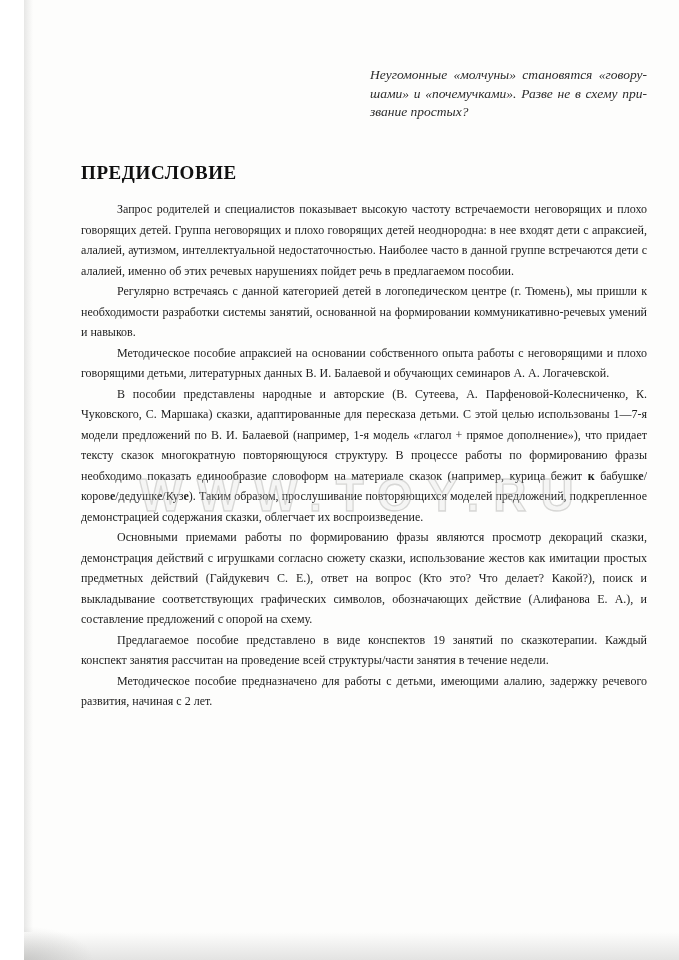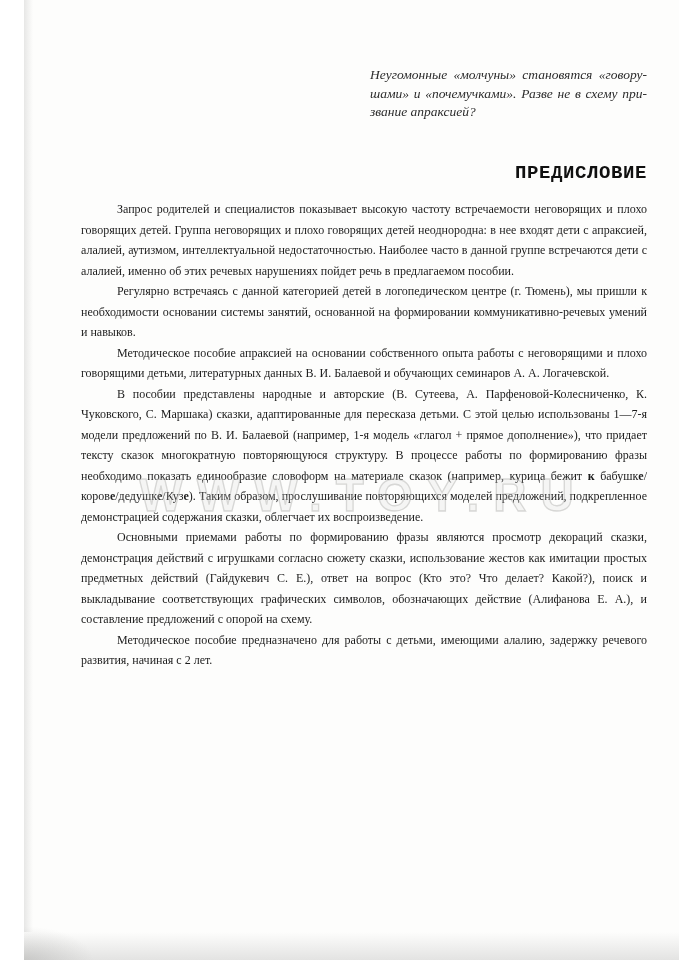--- a/index.html
+++ b/index.html
@@ -54,22 +54,22 @@
   }
   .epi-line:last-child {
     text-align-last: left;
   }
 
   .title {
     position: absolute;
     left: 57px; top: 162px;
     width: 566px;
     margin: 0;
-    text-align: right;
-    font-family: Liberation Mono, monospace;
+    text-align: left;
+    font-family: Liberation Serif, serif;
     font-weight: bold;
     font-size: 19px;
     letter-spacing: 0.6px;
     color: #101010;
   }
 
   .body-text {
     position: absolute;
     left: 57px; top: 199px;
     width: 566px;
@@ -104,29 +104,30 @@
 <div class="page">
 
   <div class="scan-edge-left"></div>
   <div class="scan-edge-right"></div>
   <div class="scan-edge-bottom"></div>
   <div class="scan-corner"></div>
 
   <div class="epigraph">
     <div class="epi-line">Неугомонные «молчуны» становятся «говору-</div>
     <div class="epi-line">шами» и «почемучками». Разве не в схему при-</div>
-    <div class="epi-line">звание апраксией?</div>
+    <div class="epi-line">звание простых?</div>
   </div>
 
   <h1 class="title">ПРЕДИСЛОВИЕ</h1>
 
   <div class="body-text">
     <p>Запрос родителей и специалистов показывает высокую частоту встречаемости неговорящих и плохо говорящих детей. Группа неговорящих и плохо говорящих детей неоднородна: в нее входят дети с апраксией, алалией, аутизмом, интеллектуальной недостаточностью. Наиболее часто в данной группе встречаются дети с алалией, именно об этих речевых нарушениях пойдет речь в предлагаемом пособии.</p>
-    <p>Регулярно встречаясь с данной категорией детей в логопедическом центре (г. Тюмень), мы пришли к необходимости основании системы занятий, основанной на формировании коммуникативно-речевых умений и навыков.</p>
+    <p>Регулярно встречаясь с данной категорией детей в логопедическом центре (г. Тюмень), мы пришли к необходимости разработки системы занятий, основанной на формировании коммуникативно-речевых умений и навыков.</p>
     <p>Методическое пособие апраксией на основании собственного опыта работы с неговорящими и плохо говорящими детьми, литературных данных В. И. Балаевой и обучающих семинаров А. А. Логачевской.</p>
     <p>В пособии представлены народные и авторские (В. Сутеева, А. Парфеновой-Колесниченко, К. Чуковского, С. Маршака) сказки, адаптированные для пересказа детьми. С этой целью использованы 1—7-я модели предложений по В. И. Балаевой (например, 1-я модель «глагол + прямое дополнение»), что придает тексту сказок многократную повторяющуюся структуру. В процессе работы по формированию фразы необходимо показать единообразие словоформ на материале сказок (например, курица бежит <b>к</b> бабушк<b>е</b>/коров<b>е</b>/дедушк<b>е</b>/Куз<b>е</b>). Таким образом, прослушивание повторяющихся моделей предложений, подкрепленное демонстрацией содержания сказки, облегчает их воспроизведение.</p>
     <p>Основными приемами работы по формированию фразы являются просмотр декораций сказки, демонстрация действий с игрушками согласно сюжету сказки, использование жестов как имитации простых предметных действий (Гайдукевич С. Е.), ответ на вопрос (Кто это? Что делает? Какой?), поиск и выкладывание соответствующих графических символов, обозначающих действие (Алифанова Е. А.), и составление предложений с опорой на схему.</p>
+    <p>Предлагаемое пособие представлено в виде конспектов 19 занятий по сказкотерапии. Каждый конспект занятия рассчитан на проведение всей структуры/части занятия в течение недели.</p>
     <p>Методическое пособие предназначено для работы с детьми, имеющими алалию, задержку речевого развития, начиная с 2 лет.</p>
   </div>
 
   <div class="watermark">WWW.TOY.RU</div>
 
 </div>
 
 </body></html>

